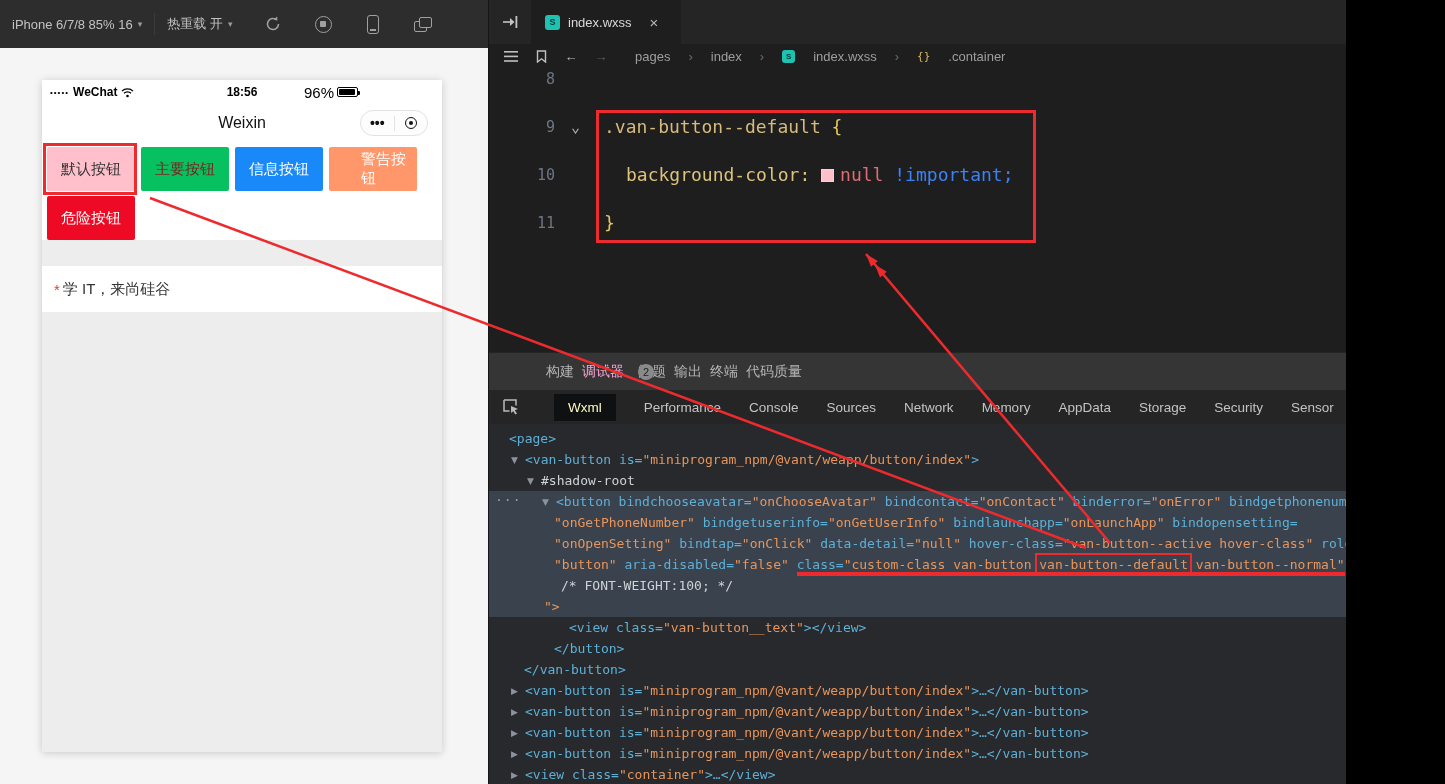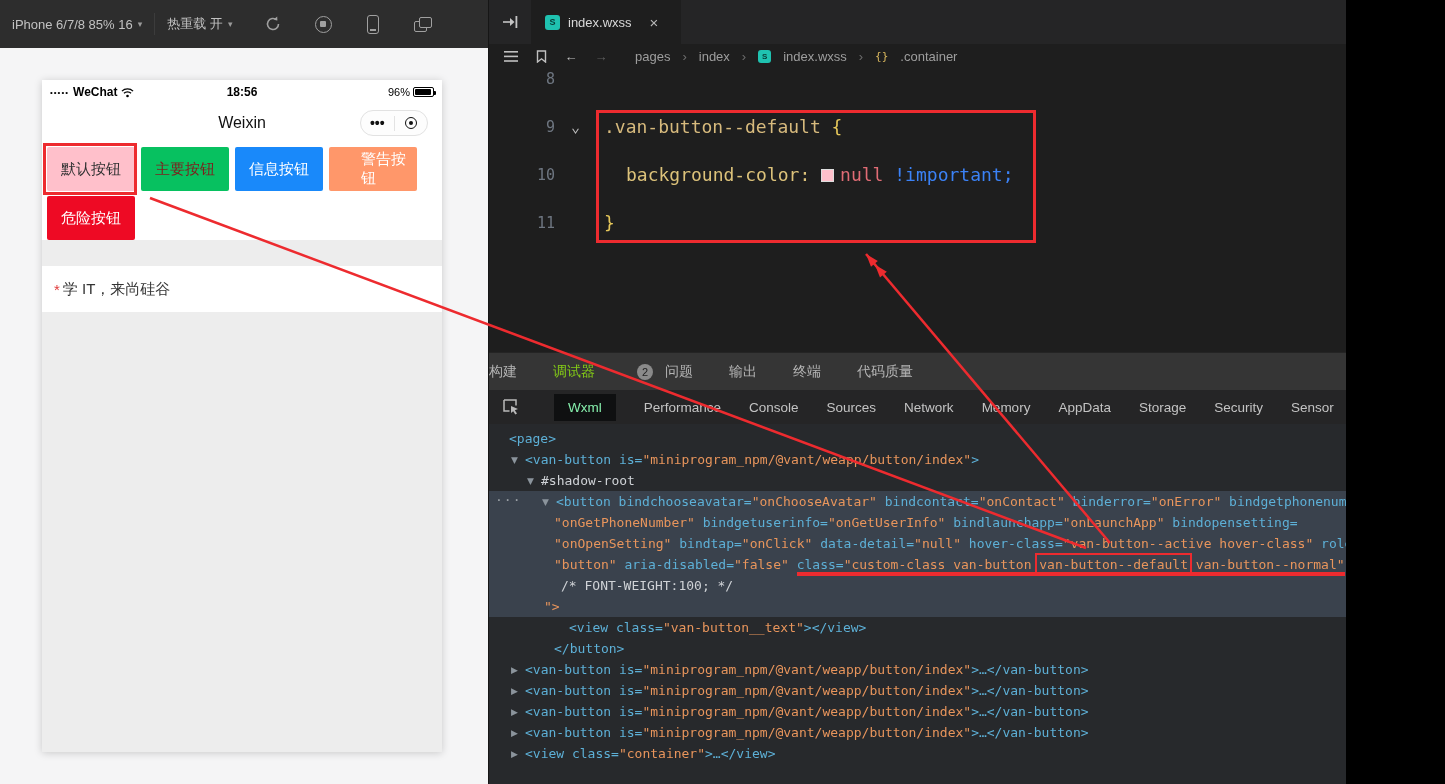--- a/index.html
+++ b/index.html
@@ -31,21 +31,21 @@
   .split-ic i:last-child{right:0;top:0;background:#2d2d2d;}
 
   
   .sim-area{position:absolute;left:0;top:48px;width:488px;height:736px;background:#f5f5f6;}
   .phone{position:absolute;left:42px;top:32px;width:400px;height:672px;background:#ededed;box-shadow:0 1px 8px rgba(0,0,0,.18);}
   .statusbar{height:24px;background:#fff;display:flex;align-items:center;padding:0 8px;font-size:12px;color:#000;}
   .sb-left{display:flex;align-items:center;gap:4px;width:130px;}
   .sb-dots{font-size:8px;letter-spacing:1px;}
   .sb-carrier{font-size:12px;font-weight:600;}
   .sb-time{flex:1;text-align:center;font-weight:700;font-size:12px;}
-  .sb-right{display:flex;align-items:center;gap:3px;width:130px;justify-content:flex-end;font-size:11px;}
+  .sb-right{display:flex;align-items:center;gap:3px;width:130px;font-size:15px;}
   .battery{position:relative;width:21px;height:10px;border:1px solid #000;border-radius:2px;padding:1px;}
   .battery i{display:block;height:100%;background:#000;border-radius:1px;}
   .battery:after{content:"";position:absolute;right:-3px;top:2.5px;width:2px;height:4px;background:#000;border-radius:0 1px 1px 0;}
   .navbar{position:relative;height:38px;background:#fff;display:flex;align-items:center;justify-content:center;font-size:16px;color:#111;}
   .capsule{position:absolute;right:14px;top:6px;width:68px;height:26px;border:1px solid #e2e2e2;background:#fdfdfd;border-radius:14px;display:flex;align-items:center;}
   .capsule .dots{flex:1;text-align:center;font-size:14px;font-weight:700;color:#111;line-height:10px;}
   .capsule .divider{width:1px;height:15px;background:#e3e3e3;}
   .capsule .target{flex:1;display:flex;align-items:center;justify-content:center;}
   .capsule .target i{width:12px;height:12px;border:1.5px solid #111;border-radius:50%;display:flex;align-items:center;justify-content:center;}
   .capsule .target i:after{content:"";width:4px;height:4px;background:#111;border-radius:50%;}
@@ -58,48 +58,48 @@
   
   .editor-region{position:absolute;left:488px;top:0;width:957px;height:784px;background:var(--editor-bg);border-left:1px solid #161616;}
   .tabstrip{height:44px;background:var(--strip-bg);display:flex;align-items:stretch;}
   .strip-icon{width:42px;display:flex;align-items:center;justify-content:center;color:#c5c5c5;cursor:pointer;}
   .etab{display:flex;align-items:center;gap:8px;padding:0 14px;background:var(--editor-bg);color:#d8d8d8;font-size:13px;cursor:pointer;min-width:150px;}
   .file-ic{width:15px;height:15px;border-radius:3px;background:#1fc2b0;color:#073b35;font-size:9px;font-weight:700;display:flex;align-items:center;justify-content:center;}
   .etab .close{margin-left:10px;color:#b9b9b9;font-size:15px;cursor:pointer;}
   .breadcrumb-row{height:24px;background:var(--editor-bg);display:flex;align-items:center;font-size:13px;color:#9e9e9e;gap:10px;padding-left:12px;}
   .bc-ic{display:flex;align-items:center;justify-content:center;width:20px;color:#c0c0c0;cursor:pointer;}
   .bc-fwd{color:#5f5f5f;}
-  .crumbs{display:flex;align-items:center;gap:12px;margin-left:14px;}
+  .crumbs{display:flex;align-items:center;gap:18px;margin-left:14px;}
   .crumb{cursor:pointer;}
   .crumb-sep{color:#6c6c6c;}
   .sym-ic{color:#d8b75e;font-size:11px;font-family:"DejaVu Sans Mono",monospace;}
 
   .editor-body{position:relative;height:284px;overflow:hidden;font-family:"DejaVu Sans Mono",monospace;font-size:18px;}
   .code-lines{position:absolute;left:0;top:-13px;right:0;}
   .crow{display:flex;height:48px;line-height:48px;}
   .lnum{width:82px;text-align:right;padding-right:16px;color:#6e7681;font-size:15px;}
   .fold{width:33px;color:#bdbdbd;font-size:15px;cursor:pointer;}
   .ctext{white-space:pre;}
   .ctext.indent{padding-left:22px;}
   .sel-token{color:#d7ba7d;}
   .brace{color:#e5c75a;}
   .prop{color:#dcc27a;}
   .cval{color:#e06c75;}
   .imp{color:#3b82f6;}
   .swatch{display:inline-block;width:13px;height:13px;border:1px solid #ddd;vertical-align:-1px;margin-right:6px;cursor:pointer;}
 
   
   .debug{position:absolute;left:0;top:352px;width:957px;height:432px;}
-  .dtabs{height:38px;background:#353535;border-top:1px solid #242424;display:flex;align-items:center;gap:36px;font-size:14px;color:#b4b4b4;text-align:center;}
+  .dtabs{height:38px;background:#353535;border-top:1px solid #242424;display:flex;align-items:center;gap:8px;padding-left:57px;font-size:14px;color:#b4b4b4;text-align:center;}
   .dtab{cursor:pointer;}
-  .dtab.active{color:#84cc16;}
+  .dtab.active{color:#f9a8d4;}
   .badge{width:16px;height:16px;border-radius:50%;background:#8a8a8a;color:#222;font-size:11px;display:inline-flex;align-items:center;justify-content:center;margin-left:-18px;transform:translateX(24px);}
   .stabs{height:34px;background:var(--strip-bg);display:flex;align-items:center;gap:28px;padding-left:14px;font-size:13.5px;color:#c3c3c3;}
   .stab{cursor:pointer;white-space:nowrap;}
-  .stab.active{background:#0f1011;color:#86efac;padding:6px 14px;}
+  .stab.active{background:#0f1011;color:#fef9c3;padding:6px 14px;}
   .inspect-ic{color:#b9b9b9;display:flex;align-items:center;margin-right:6px;cursor:pointer;}
   .tree{position:relative;height:360px;background:var(--tree-bg);padding-top:4px;font-family:"DejaVu Sans Mono",monospace;font-size:13px;color:var(--tag);overflow:hidden;}
   .trow{height:21px;line-height:21px;white-space:pre;cursor:pointer;}
   .trow.sel{background:#3a424d;}
   .trow .val{color:var(--val);}
   .trow.shadow,.trow.comment{color:#cfd2d6;}
   .arr{color:#8b949c;display:inline-block;width:14px;font-size:9px;font-family:"DejaVu Sans",sans-serif;vertical-align:1px;}
   .gutter-dots{position:absolute;left:6px;top:65px;color:#9aa0a6;letter-spacing:1px;}
   .red-u{box-shadow:0 4px 0 0 var(--red);}
   .red-box{outline:2px solid var(--red);outline-offset:2px;}
@@ -300,20 +300,21 @@
           <div class="trow" style="padding-left: 22px;"><span class="arr">▼</span><span>&lt;van-button is=<span class="val">"miniprogram_npm/@vant/weapp/button/index"</span>&gt;</span></div>
           <div class="trow shadow" style="padding-left: 38px;"><span class="arr">▼</span><span>#shadow-root</span></div>
           <div class="trow sel" style="padding-left: 53px;"><span class="arr">▼</span><span>&lt;button bindchooseavatar=<span class="val">"onChooseAvatar"</span> bindcontact=<span class="val">"onContact"</span> binderror=<span class="val">"onError"</span> bindgetphonenumber=</span></div>
           <div class="trow sel" style="padding-left: 65px;"><span><span class="val">"onGetPhoneNumber"</span> bindgetuserinfo=<span class="val">"onGetUserInfo"</span> bindlaunchapp=<span class="val">"onLaunchApp"</span> bindopensetting=</span></div>
           <div class="trow sel" style="padding-left: 65px;"><span><span class="val">"onOpenSetting"</span> bindtap=<span class="val">"onClick"</span> data-detail=<span class="val">"null"</span> hover-class=<span class="val">"van-button--active hover-class"</span> role=</span></div>
           <div class="trow sel" style="padding-left: 65px;"><span><span class="val">"button"</span> aria-disabled=<span class="val">"false"</span> </span><span class="red-u">class=<span class="val">"custom-class van-button </span></span><span class="red-u red-box val">van-button--default</span><span class="red-u val"> van-button--normal"</span><span> style=<span class="val">"</span></span></div>
           <div class="trow sel comment" style="padding-left: 72px;"><span>/* FONT-WEIGHT:100; */</span></div>
           <div class="trow sel" style="padding-left: 55px;"><span><span class="val">"&gt;</span></span></div>
           <div class="trow" style="padding-left: 80px;"><span>&lt;view class=<span class="val">"van-button__text"</span>&gt;&lt;/view&gt;</span></div>
           <div class="trow" style="padding-left: 65px;"><span>&lt;/button&gt;</span></div>
+          <div class="trow" style="padding-left: 35px;"><span>&lt;/van-button&gt;</span></div>
           <div class="trow" style="padding-left: 22px;"><span class="arr">▶</span><span>&lt;van-button is=<span class="val">"miniprogram_npm/@vant/weapp/button/index"</span>&gt;…&lt;/van-button&gt;</span></div>
           <div class="trow" style="padding-left: 22px;"><span class="arr">▶</span><span>&lt;van-button is=<span class="val">"miniprogram_npm/@vant/weapp/button/index"</span>&gt;…&lt;/van-button&gt;</span></div>
           <div class="trow" style="padding-left: 22px;"><span class="arr">▶</span><span>&lt;van-button is=<span class="val">"miniprogram_npm/@vant/weapp/button/index"</span>&gt;…&lt;/van-button&gt;</span></div>
           <div class="trow" style="padding-left: 22px;"><span class="arr">▶</span><span>&lt;van-button is=<span class="val">"miniprogram_npm/@vant/weapp/button/index"</span>&gt;…&lt;/van-button&gt;</span></div>
           <div class="trow" style="padding-left: 22px;"><span class="arr">▶</span><span>&lt;view class=<span class="val">"container"</span>&gt;…&lt;/view&gt;</span></div>
         </div>
     </div>
   </div>
 
   <div class="ann-box" id="ann-btn"></div>

